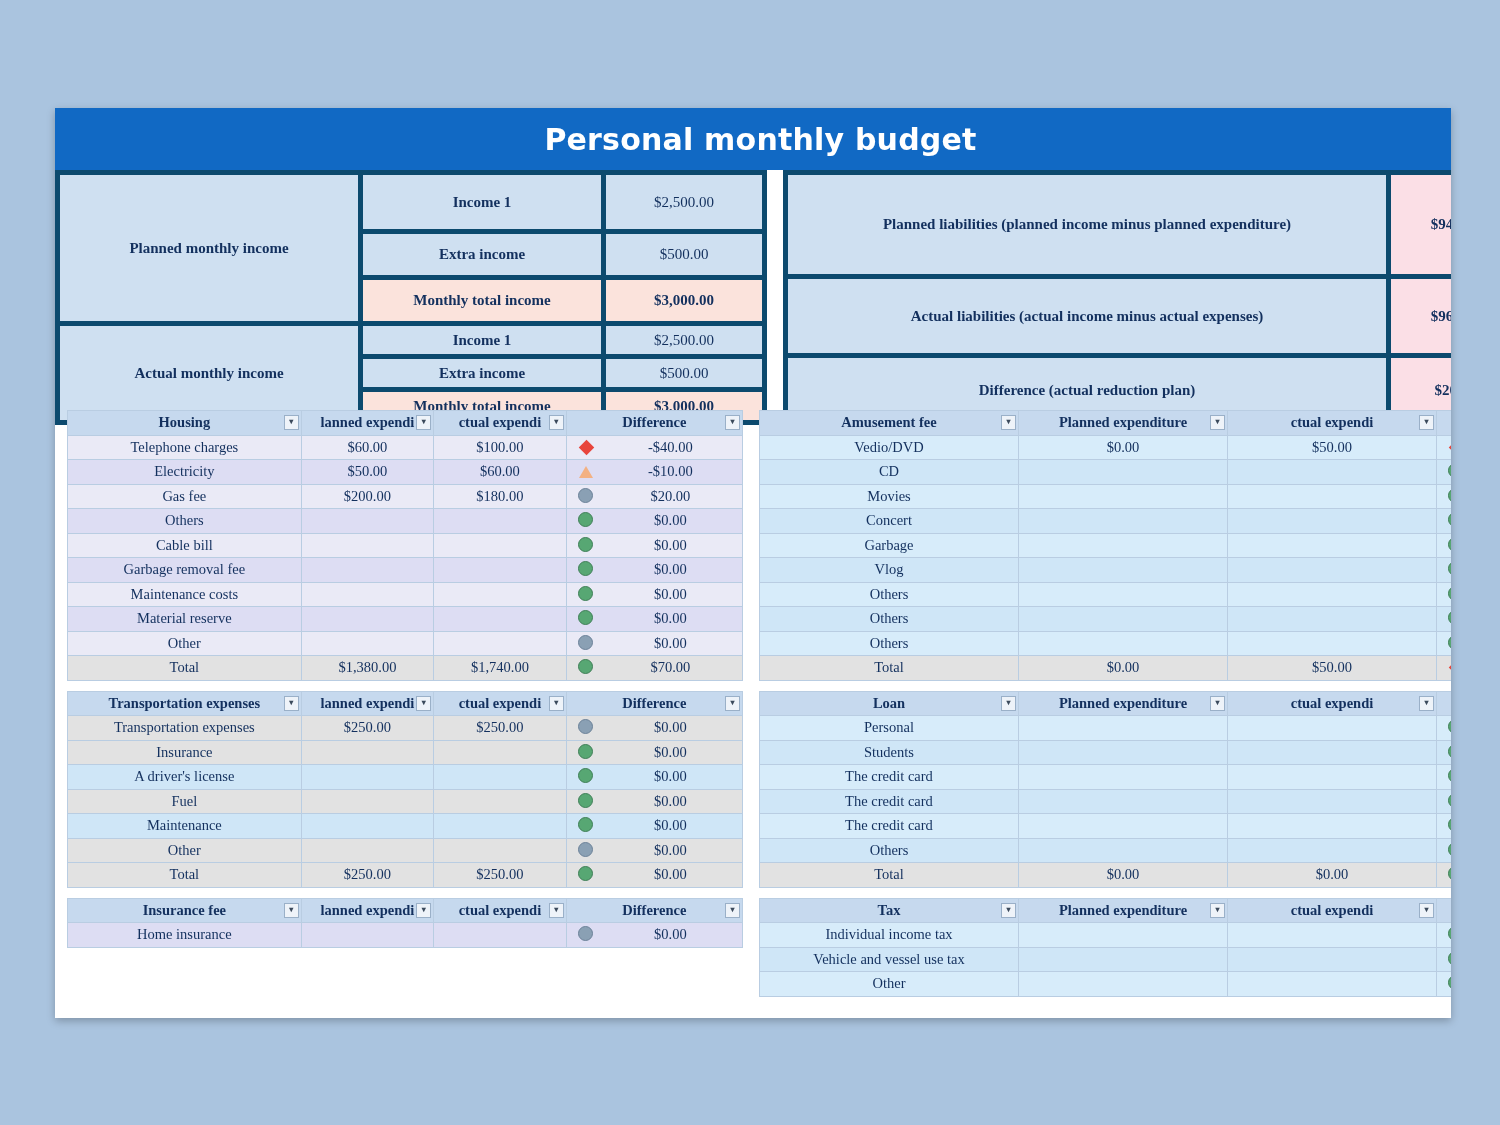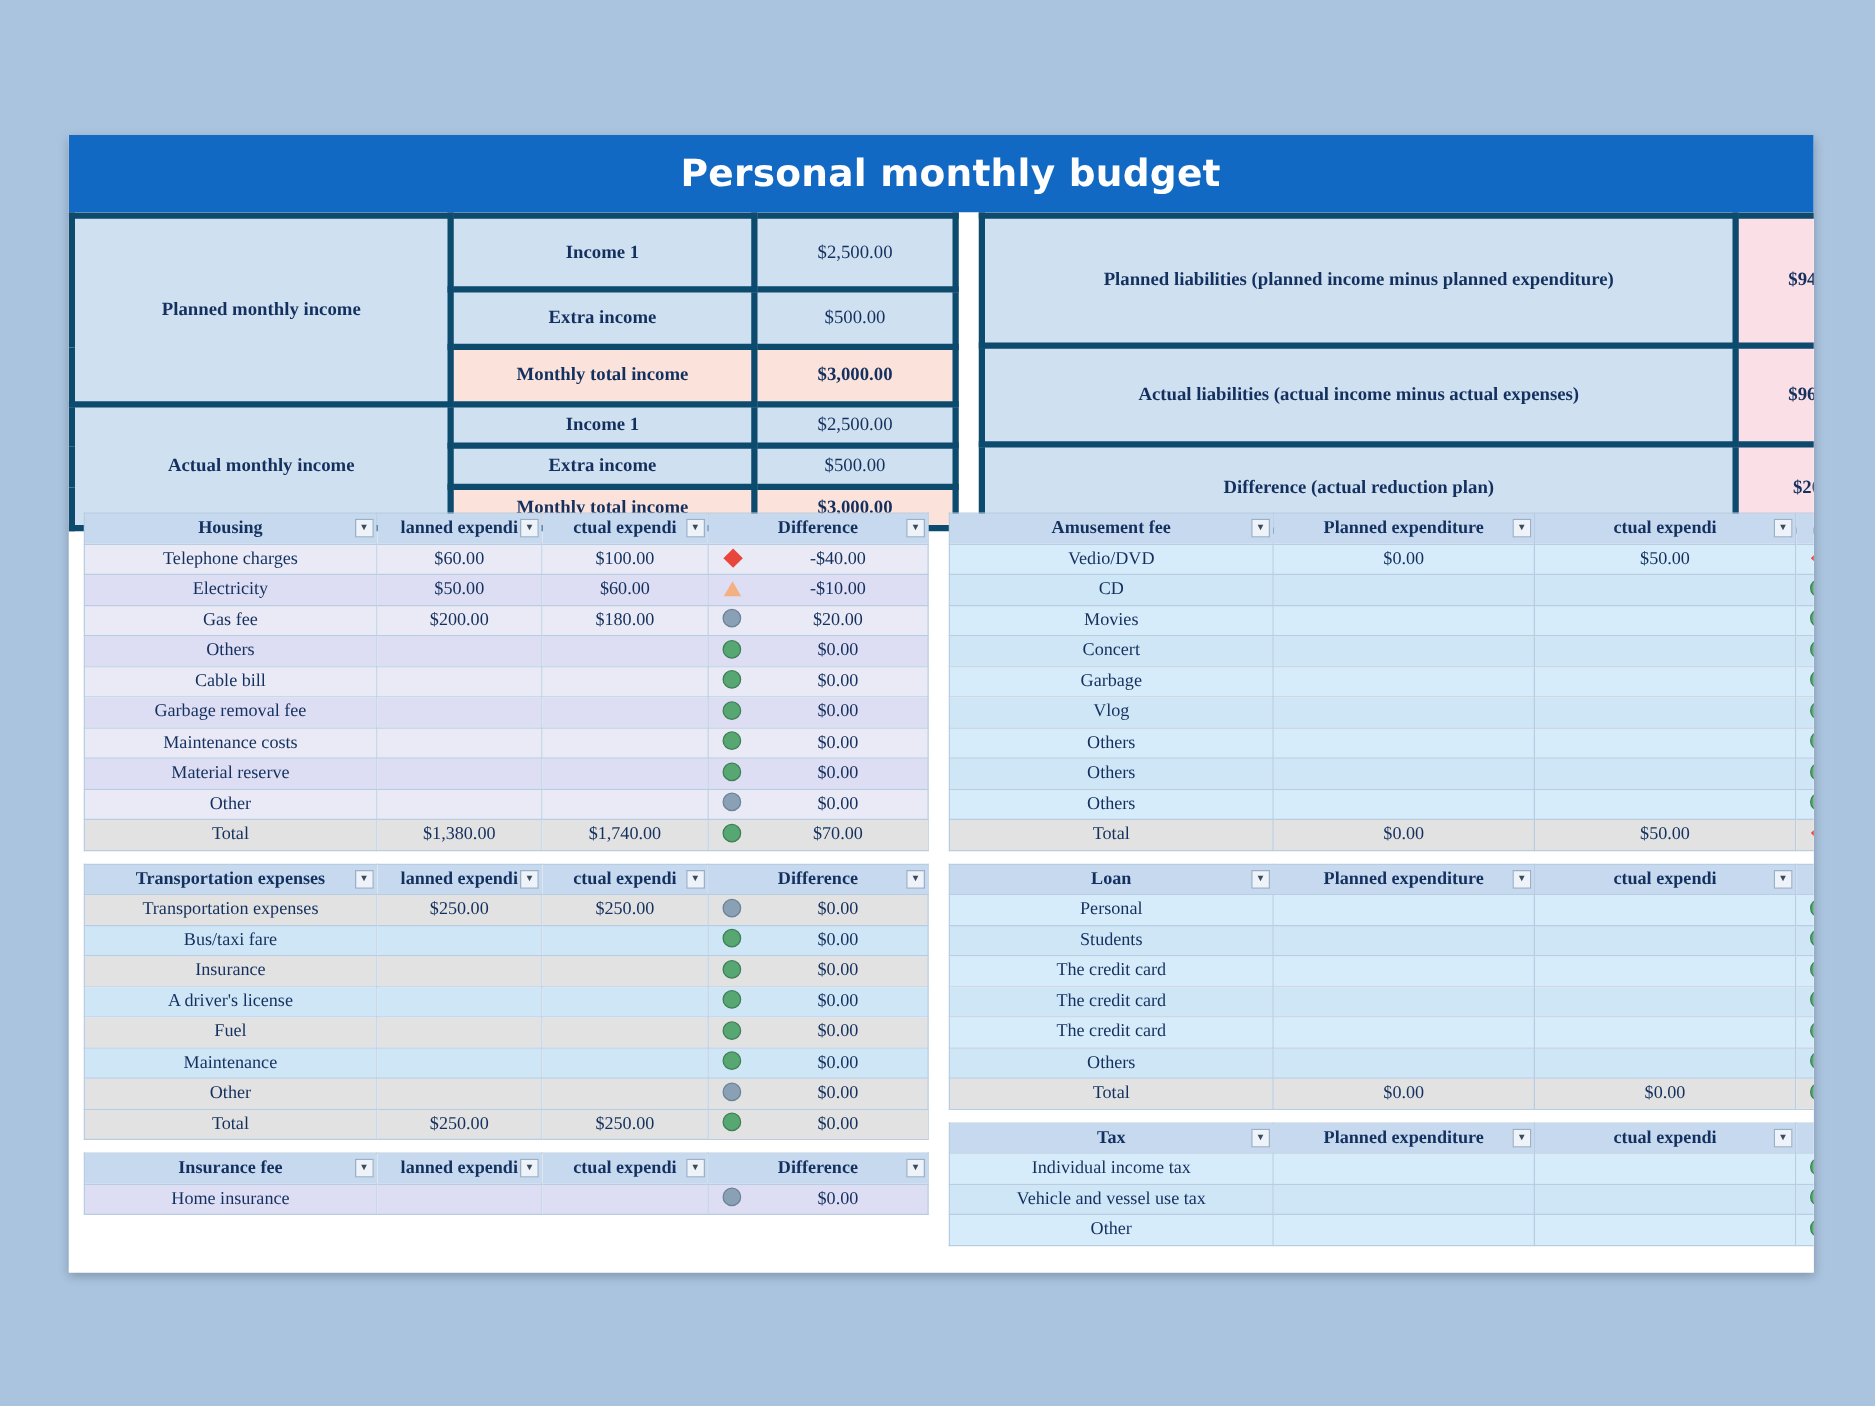--- a/index.html
+++ b/index.html
@@ -391,29 +391,20 @@
           <tbody>
             <tr class="rowG">
               <td class="name">Transportation expenses</td>
               <td class="num">$250.00</td>
               <td class="num">$250.00</td>
               <td class="diff-cell"><span class="icon-wrap">
                   <span class="icon-slot"><span class="icon-dot dot-gray"></span></span>
                   <span class="diff-val">$0.00</span>
                 </span></td>
             </tr>
-            <tr class="rowC">
-              <td class="name">Bus/taxi fare</td>
-              <td class="num"></td>
-              <td class="num"></td>
-              <td class="diff-cell"><span class="icon-wrap">
-                  <span class="icon-slot"><span class="icon-dot dot-green"></span></span>
-                  <span class="diff-val">$0.00</span>
-                </span></td>
-            </tr>
             <tr class="rowG">
               <td class="name">Insurance</td>
               <td class="num"></td>
               <td class="num"></td>
               <td class="diff-cell"><span class="icon-wrap">
                   <span class="icon-slot"><span class="icon-dot dot-green"></span></span>
                   <span class="diff-val">$0.00</span>
                 </span></td>
             </tr>
             <tr class="rowC">

